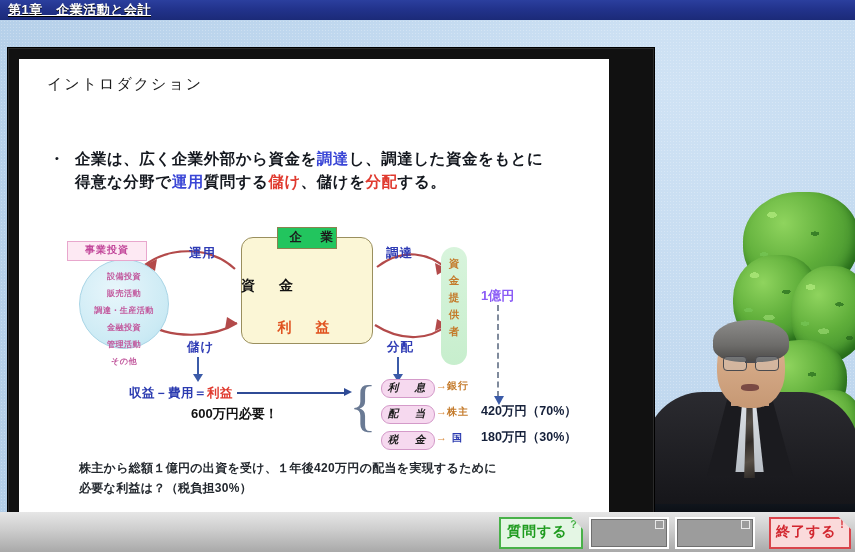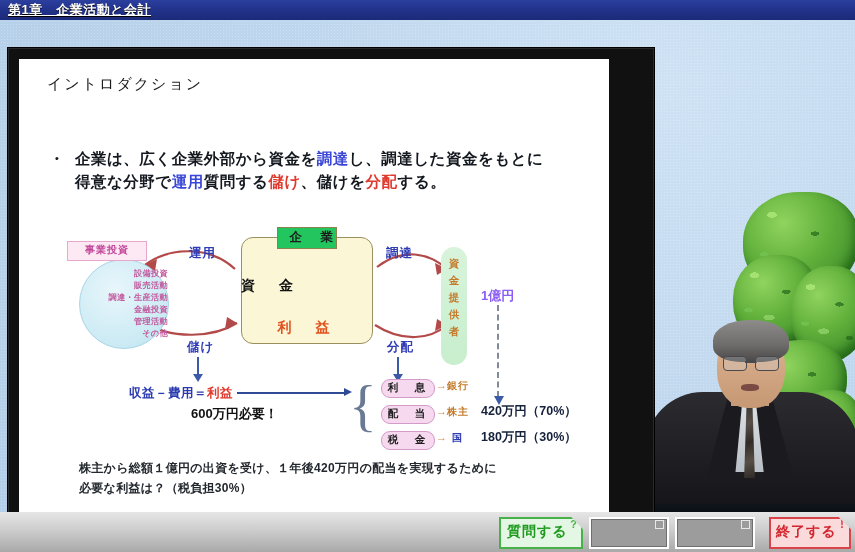--- a/index.html
+++ b/index.html
@@ -103,22 +103,22 @@
     background:#22c55e;border:1.3px solid #8c8250;text-align:right;font-size:12.5px;font-weight:bold;
     color:#1b1b1b;line-height:18px;letter-spacing:3px;}
   .shikin{position:absolute;left:222px;top:68px;width:130px;text-align:left;font-size:14px;
     font-weight:bold;color:#111;letter-spacing:5px;}
   .rieki{position:absolute;left:222px;top:110px;width:130px;text-align:center;font-size:14px;
     font-weight:bold;color:#e0521f;letter-spacing:5px;}
 
   .circle{position:absolute;left:60px;top:50px;width:88px;height:88px;border-radius:50%;
     background:radial-gradient(circle at 40% 35%,#e8f6fb,#cbeaf4 70%,#b5dff0 100%);
     border:1px solid #a9d5e6;}
-  .circle .list{position:absolute;left:0;top:8px;width:88px;text-align:right;
-    font-size:8.2px;color:#c25a9e;font-weight:bold;line-height:12px;letter-spacing:.3px;}
+  .circle .list{position:absolute;left:0;top:8px;width:88px;text-align:center;
+    font-size:8.2px;color:#c25a9e;font-weight:bold;line-height:17px;letter-spacing:.3px;}
   .jigyo{position:absolute;left:48px;top:32px;width:78px;height:18px;
     background:#fde9f3;border:1px solid #e8a7cd;text-align:center;font-size:10px;font-weight:bold;
     color:#c2479a;line-height:16px;letter-spacing:1px;}
 
   .greenbox{position:absolute;left:422px;top:38px;width:26px;height:118px;border-radius:13px;
     background:linear-gradient(to bottom,#d8f4dc,#c7eecd);}
   .greenbox span{position:absolute;left:0;top:8px;width:26px;text-align:center;
     font-size:10.5px;font-weight:bold;color:#c47a2a;line-height:17px;}
 
   .lbl{position:absolute;font-size:12.5px;font-weight:bold;color:#2e3bb5;letter-spacing:1px;}
@@ -145,21 +145,21 @@
   .eqline{position:absolute;left:218px;top:183px;width:108px;height:1.5px;background:#2f4b96;}
   .eqline:after{content:"";position:absolute;right:-7px;top:-4px;border-top:4.5px solid transparent;
     border-bottom:4.5px solid transparent;border-left:8px solid #2f4b96;}
   .need{position:absolute;left:172px;top:196px;font-size:13px;font-weight:bold;color:#111;}
 
   .brace{position:absolute;left:330px;top:168px;font-size:58px;color:#6a7a94;
     font-family:"Liberation Serif",serif;line-height:58px;font-weight:300;}
 
   .pbox{position:absolute;width:52px;height:17px;border-radius:9px;
     background:#f6d9ef;border:1px solid #d49ac9;text-align:center;font-size:10.5px;font-weight:bold;
-    color:#1d1d1d;line-height:15px;letter-spacing:3px;}
+    color:#1d1d1d;line-height:15px;letter-spacing:3px;font-style:italic;}
   .pb1{left:362px;top:170px;} .pb2{left:362px;top:196px;} .pb3{left:362px;top:222px;}
   .parrow{position:absolute;font-size:11px;color:#d88a3c;font-weight:bold;}
   .pa1{left:417px;top:170px;} .pa2{left:417px;top:196px;} .pa3{left:417px;top:222px;}
   .pwho{position:absolute;font-size:10px;font-weight:bold;color:#c47a2a;letter-spacing:1px;}
   .pw1{left:428px;top:170px;} .pw2{left:428px;top:196px;} .pw3{left:433px;top:222px;color:#2b3bb0;}
   .pamt{position:absolute;font-size:12.5px;font-weight:bold;color:#15203a;}
   .pm2{left:462px;top:194px;} .pm3{left:462px;top:220px;}
 
   .curve{position:absolute;left:0;top:0;width:590px;height:245px;pointer-events:none;}
 

